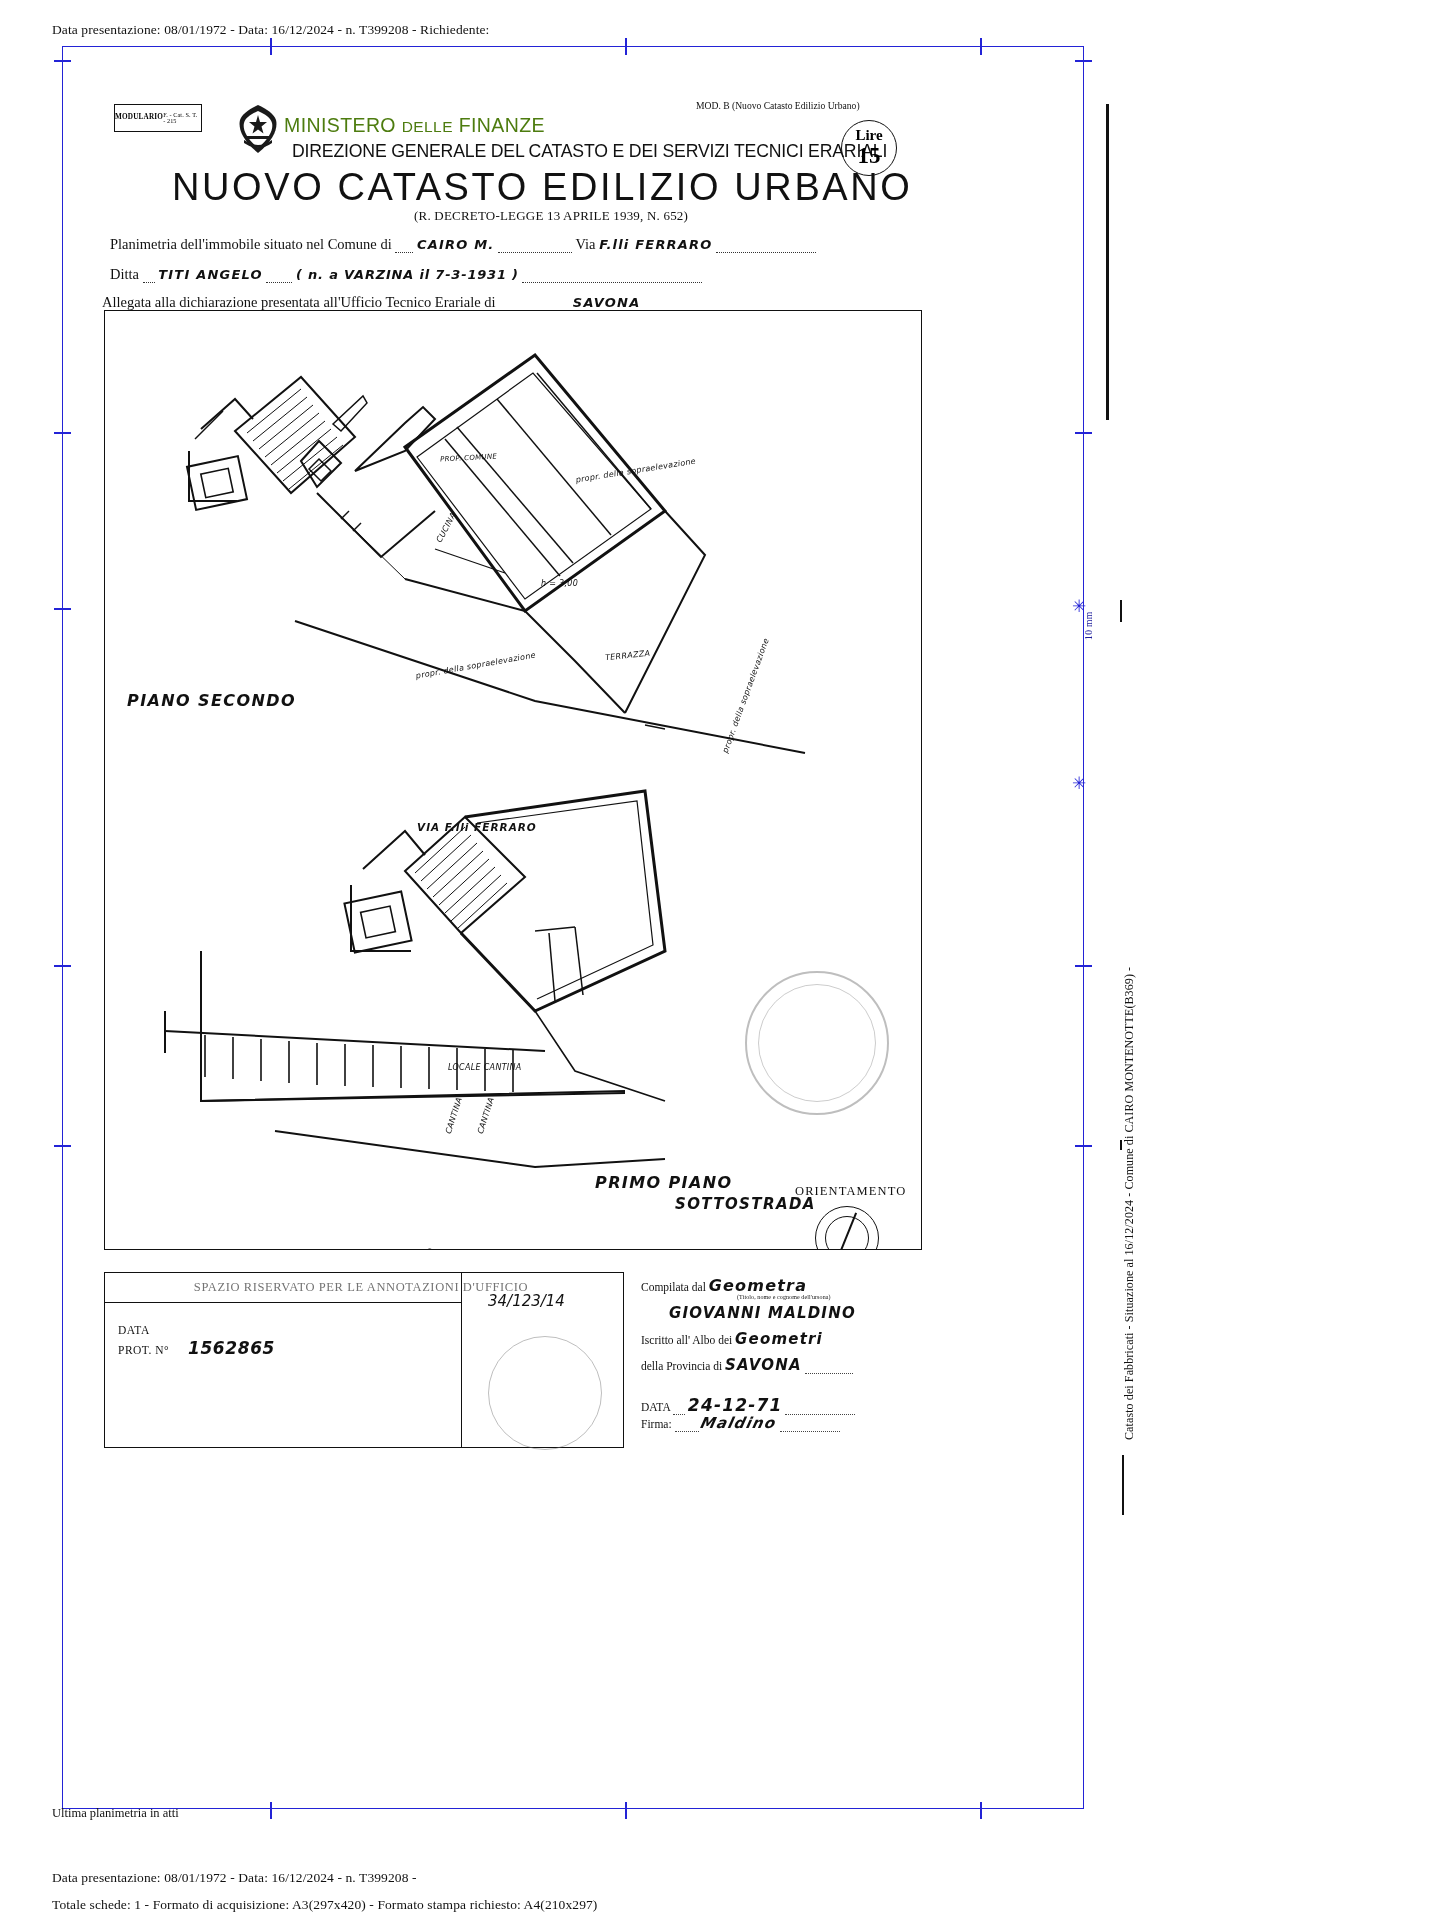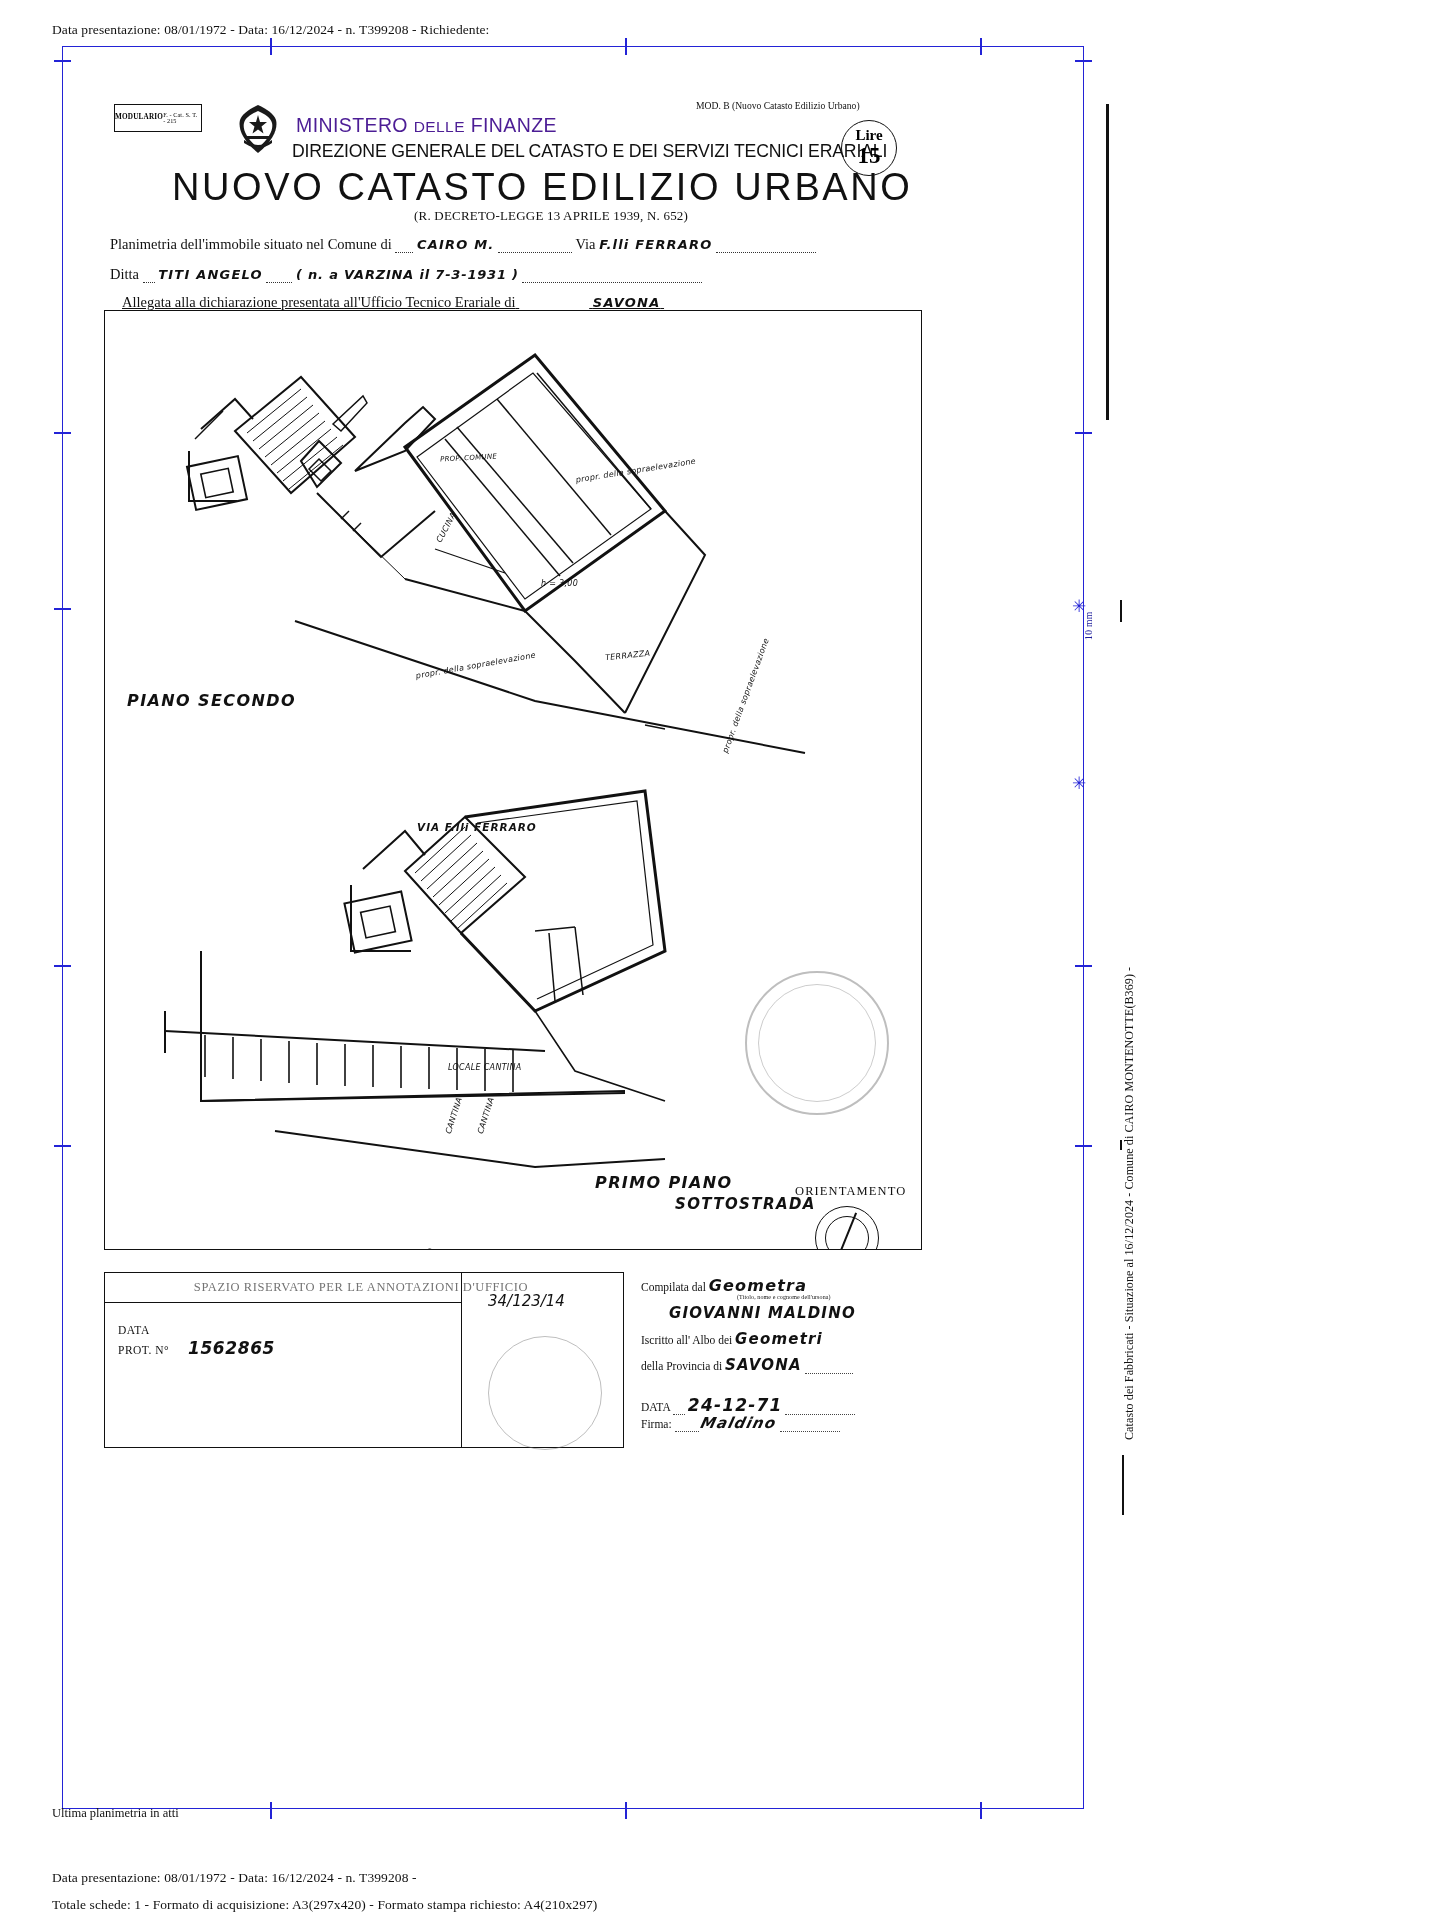--- a/index.html
+++ b/index.html
@@ -29,21 +29,21 @@
   
   .doc{position:absolute;left:96px;top:96px;width:860px;height:1400px;}
 
   .modulario{position:absolute;left:18px;top:8px;width:86px;height:26px;border:1.1px solid #111;
              display:flex;flex-direction:row;align-items:center;justify-content:center;line-height:1.05;}
   .modulario b{font-size:7.2px;letter-spacing:.2px;font-family:"Liberation Serif",serif;}
   .modulario span{font-size:6.2px;letter-spacing:.1px;}
 
   .emblem{position:absolute;left:140px;top:6px;width:44px;height:54px;}
 
-  .min1{position:absolute;left:200px;top:18px;font-size:19.5px;letter-spacing:.4px;font-family:"Liberation Sans",sans-serif;color:#4c1d95;}
+  .min1{position:absolute;left:188px;top:18px;font-size:19.5px;letter-spacing:.4px;font-family:"Liberation Sans",sans-serif;color:#4d7c0f;}
   .min1 .sm{font-size:15.5px;}
   .min2{position:absolute;left:196px;top:44px;font-size:19px;letter-spacing:-.2px;font-family:"Liberation Sans Narrow","Liberation Sans",sans-serif;color:#111;transform:scaleX(.93);transform-origin:left center;}
   .modB{position:absolute;left:600px;top:4px;font-size:9.6px;color:#111;}
   .lire{position:absolute;left:745px;top:24px;width:54px;height:54px;border:1.4px solid #111;border-radius:50%;
         display:flex;flex-direction:column;align-items:center;justify-content:center;line-height:1.05;}
   .lire .l1{font-size:15px;font-weight:bold;}
   .lire .l2{font-size:23px;font-weight:bold;}
 
   .bigtitle{position:absolute;left:76px;top:70px;font-size:38px;letter-spacing:2.6px;font-family:"Liberation Sans",sans-serif;color:#111;}
   .decreto{position:absolute;left:318px;top:112px;font-size:13px;letter-spacing:.2px;color:#111;}
@@ -172,21 +172,21 @@
 
     <div class="frow" style="left:14px;top:170px;">
       <span>Ditta</span>
       <span class="dots" style="width:12px;"></span>
       <span class="hand">TITI   ANGELO</span>
       <span class="dots" style="width:26px;"></span>
       <span class="hand sm">( n. a   VARZINA   il  7-3-1931 )</span>
       <span class="dots" style="width:180px;"></span>
     </div>
 
-    <div class="frow" style="left:26px;top:198px;text-decoration:underline;">
+    <div class="frow" style="left:6px;top:198px;">
       <span>Allegata alla dichiarazione presentata all'Ufficio Tecnico Erariale di</span>
       <span class="dots" style="width:70px;"></span>
       <span class="hand">SAVONA</span>
       <span class="dots" style="width:160px;"></span>
     </div>
 
     <div class="drawbox">
       <svg width="816" height="938" viewBox="0 0 816 938">
         <g fill="none" stroke="#111" stroke-width="1.5">
 

